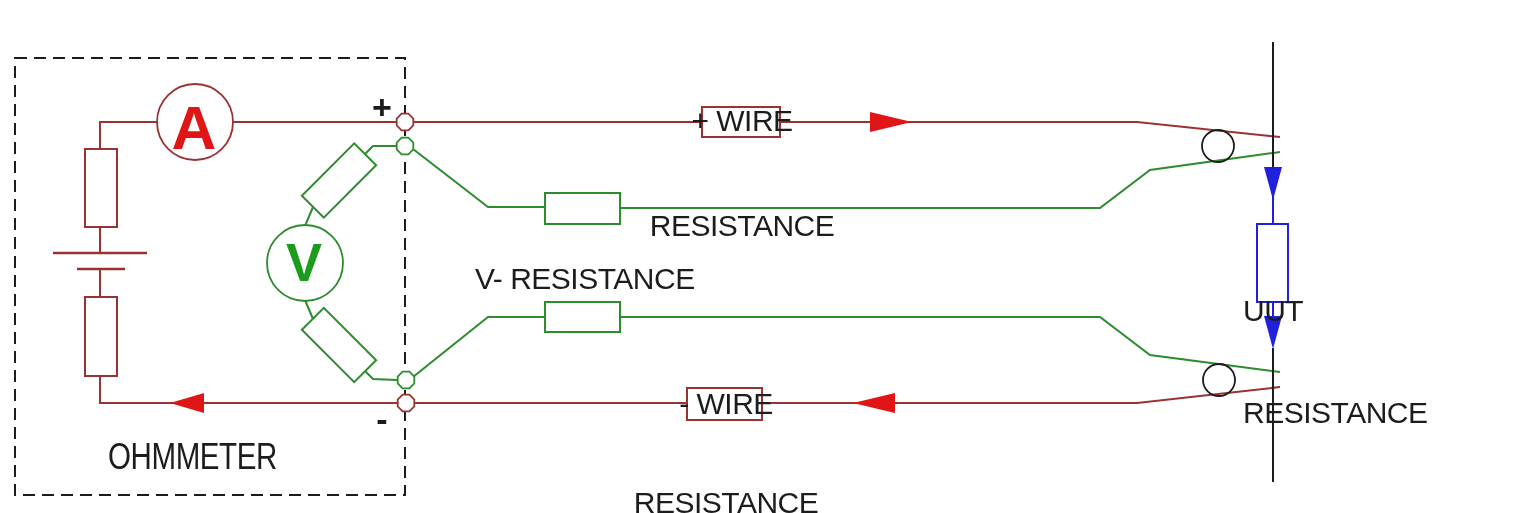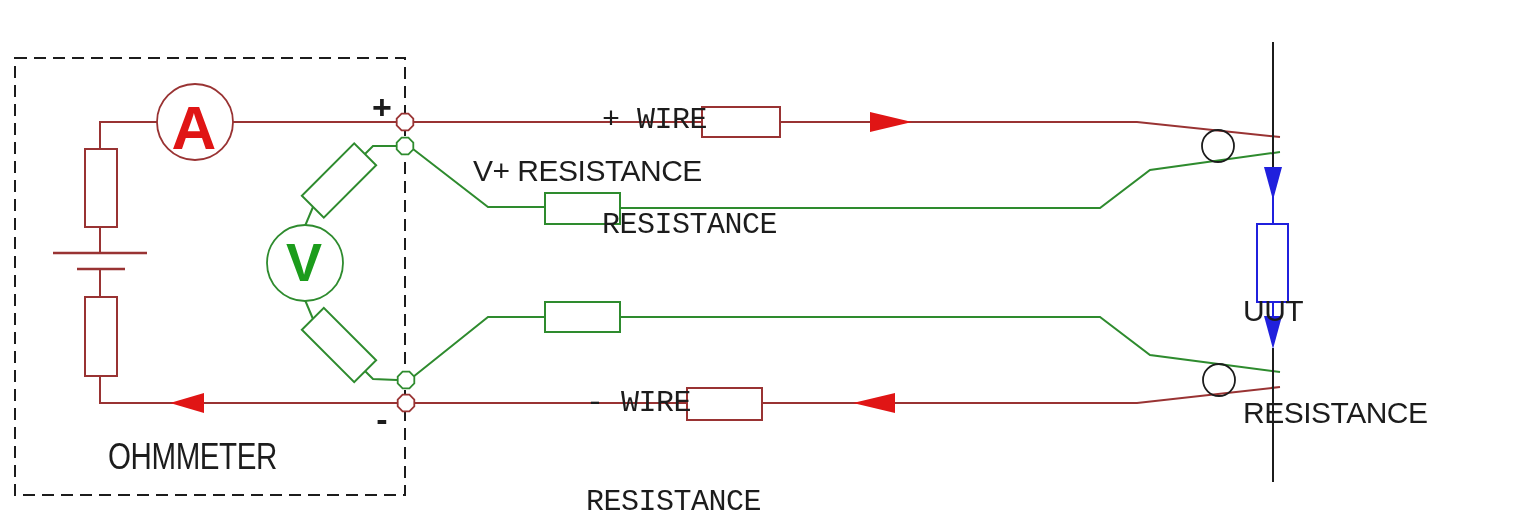--- a/index.html
+++ b/index.html
@@ -12,21 +12,21 @@
   }
   #circuit-svg{position:absolute;left:0;top:0;}
   .lbl{
     position:absolute;
     font-size:30px;
     line-height:35px;
     color:#1c1c1c;
     letter-spacing:-0.5px;
     white-space:pre;
   }
-  .lbl.center{font-family:Liberation Mono, monospace;}
+  .lbl.center{text-align:center;}
   .meter-letter{
     position:absolute;
     display:flex;align-items:center;justify-content:center;
     font-weight:bold;
   }
   .terminal{
     position:absolute;
     display:flex;align-items:center;justify-content:center;
     font-weight:bold;
     font-size:34px;
@@ -107,22 +107,22 @@
   <div class="meter-letter" style="left:274px;top:231px;width:60px;height:61px;font-size:54px;color:#1c9c1c;">V</div>
 
   <div class="terminal" style="left:364px;top:89px;width:36px;height:36px;">+</div>
   <div class="terminal" style="left:364px;top:401px;width:36px;height:36px;">-</div>
 
   <div class="lbl center" style="left:602px;top:33px;width:280px;">
     <div>+ WIRE</div>
     <div>RESISTANCE</div>
   </div>
 
-  <div class="lbl" style="left:473px;top:153px;">V+ RESISTANCE</div>
 
+  <div class="lbl" style="left:475px;top:261px;">V- RESISTANCE</div>
 
   <div class="lbl center" style="left:586px;top:321px;width:280px;line-height:33px;">
     <div>- WIRE</div>
     <div>RESISTANCE</div>
   </div>
 
   <div class="lbl" style="left:1243px;top:226px;line-height:34px;">
     <div>UUT</div>
     <div>RESISTANCE</div>
   </div>

